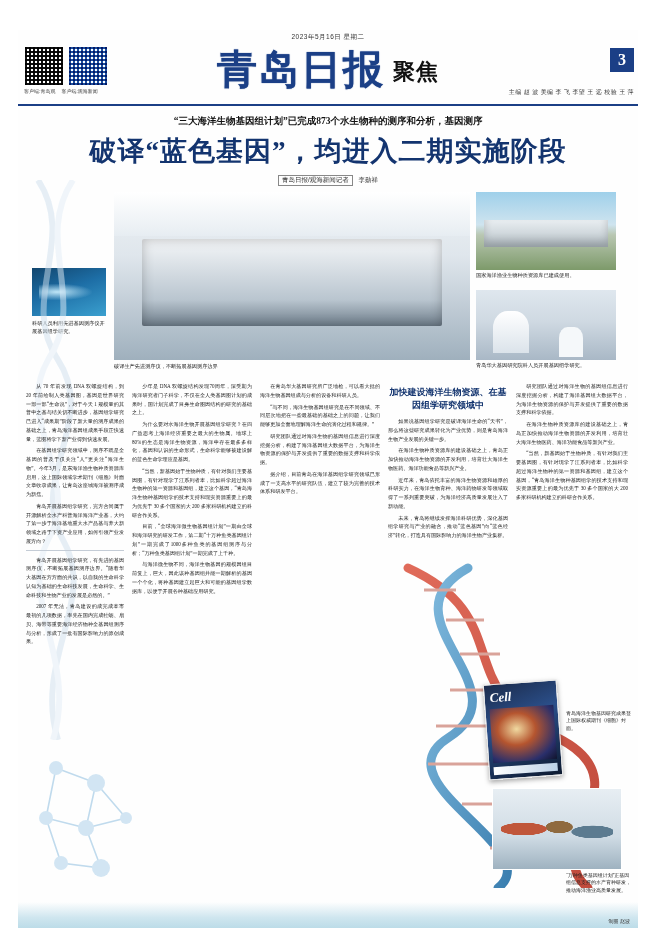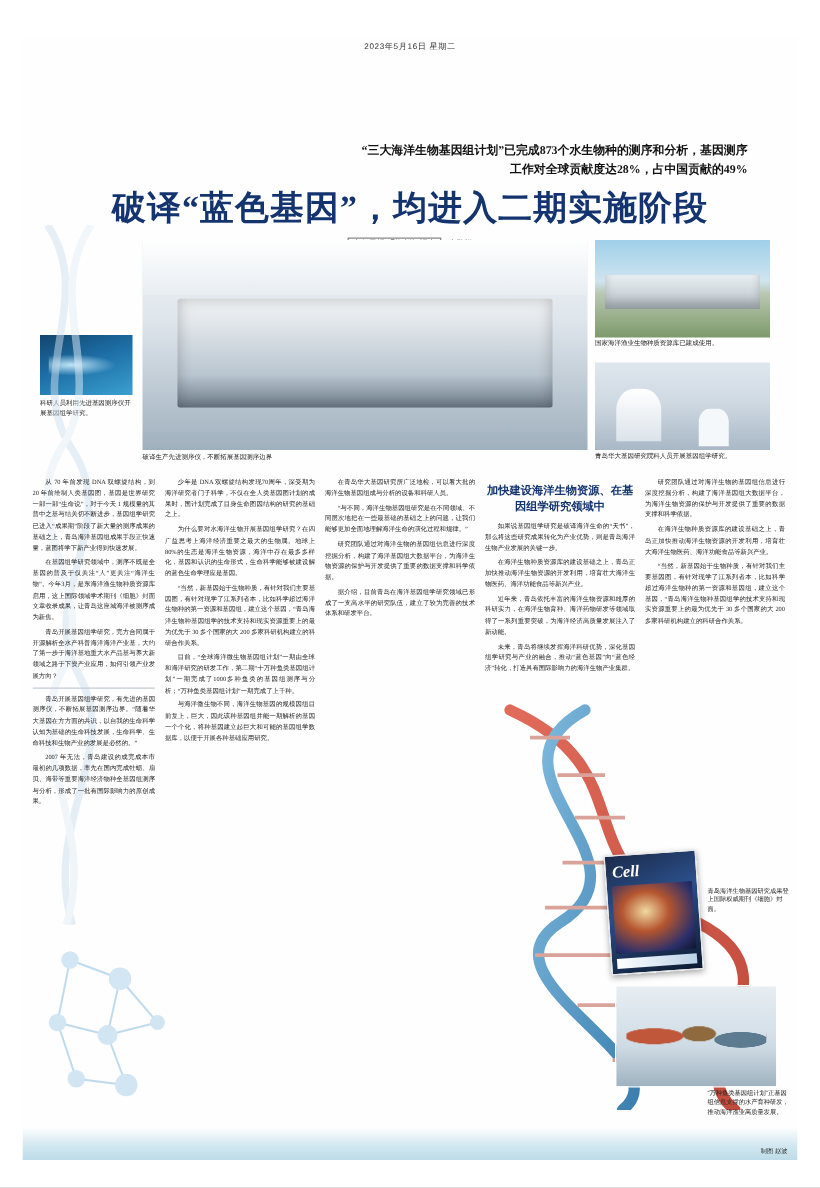--- a/index.html
+++ b/index.html
@@ -86,21 +86,21 @@
   .editors {
     position: absolute; right: 4px; top: 44px;
     font-size: 6px; color: #333; letter-spacing: .4px;
   }
 
   
   .headwrap {
     position: absolute; left: 0; top: 82px; width: 620px; height: 76px;
   }
   .kicker {
-    text-align: right; font-size: 9.5px; color: #111; line-height: 1.6;
+    text-align: center; font-size: 9.5px; color: #111; line-height: 1.6;
     font-family: "Liberation Serif", serif; font-weight: bold;
     padding: 2px 40px 0 40px;
   }
   .mainhead {
     text-align: center;
     font-family: "Liberation Serif", serif;
     font-weight: bold;
     font-size: 27px;
     color: #13346f;
     letter-spacing: 1px;
@@ -243,25 +243,42 @@
   }
 </style>
 </head>
 <body>
 
 <div id="page">
   <div class="sheet">
 
     <div class="topline">2023年5月16日 星期二</div>
 
+    <div class="masthead">
+      <div class="qrbox">
+        <div class="qr"></div>
+        <div class="qr blue"></div>
+      </div>
+      <div class="qrcap">
+        <span>客户端:青岛观</span>
+        <span>客户端:观海新闻</span>
+      </div>
+
+      <div class="nameplate">
+        <span class="cn">青岛日报</span>
+        <span class="sub">聚焦</span>
+      </div>
+
+      <div class="pagenum">3</div>
+      <div class="editors">主编 赵 波  美编 李 飞  李望 王 远  校验 王 萍</div>
+    </div>
 
     <div class="headwrap">
       <div class="kicker">
         <div>“三大海洋生物基因组计划”已完成873个水生物种的测序和分析，基因测序</div>
-        <div>工作对全球贡献度达28%，占中国贡献的49%</div>
       </div>
       <div class="mainhead">破译“蓝色基因”，均进入二期实施阶段</div>
       <div class="byline">
         <span class="tag">青岛日报/观海新闻记者</span>
         <span>李勋祥</span>
       </div>
     </div>
 
     <div class="photos">
       <div class="photo lab1" style="left:90px; top:0; width:356px; height:168px;"></div>

